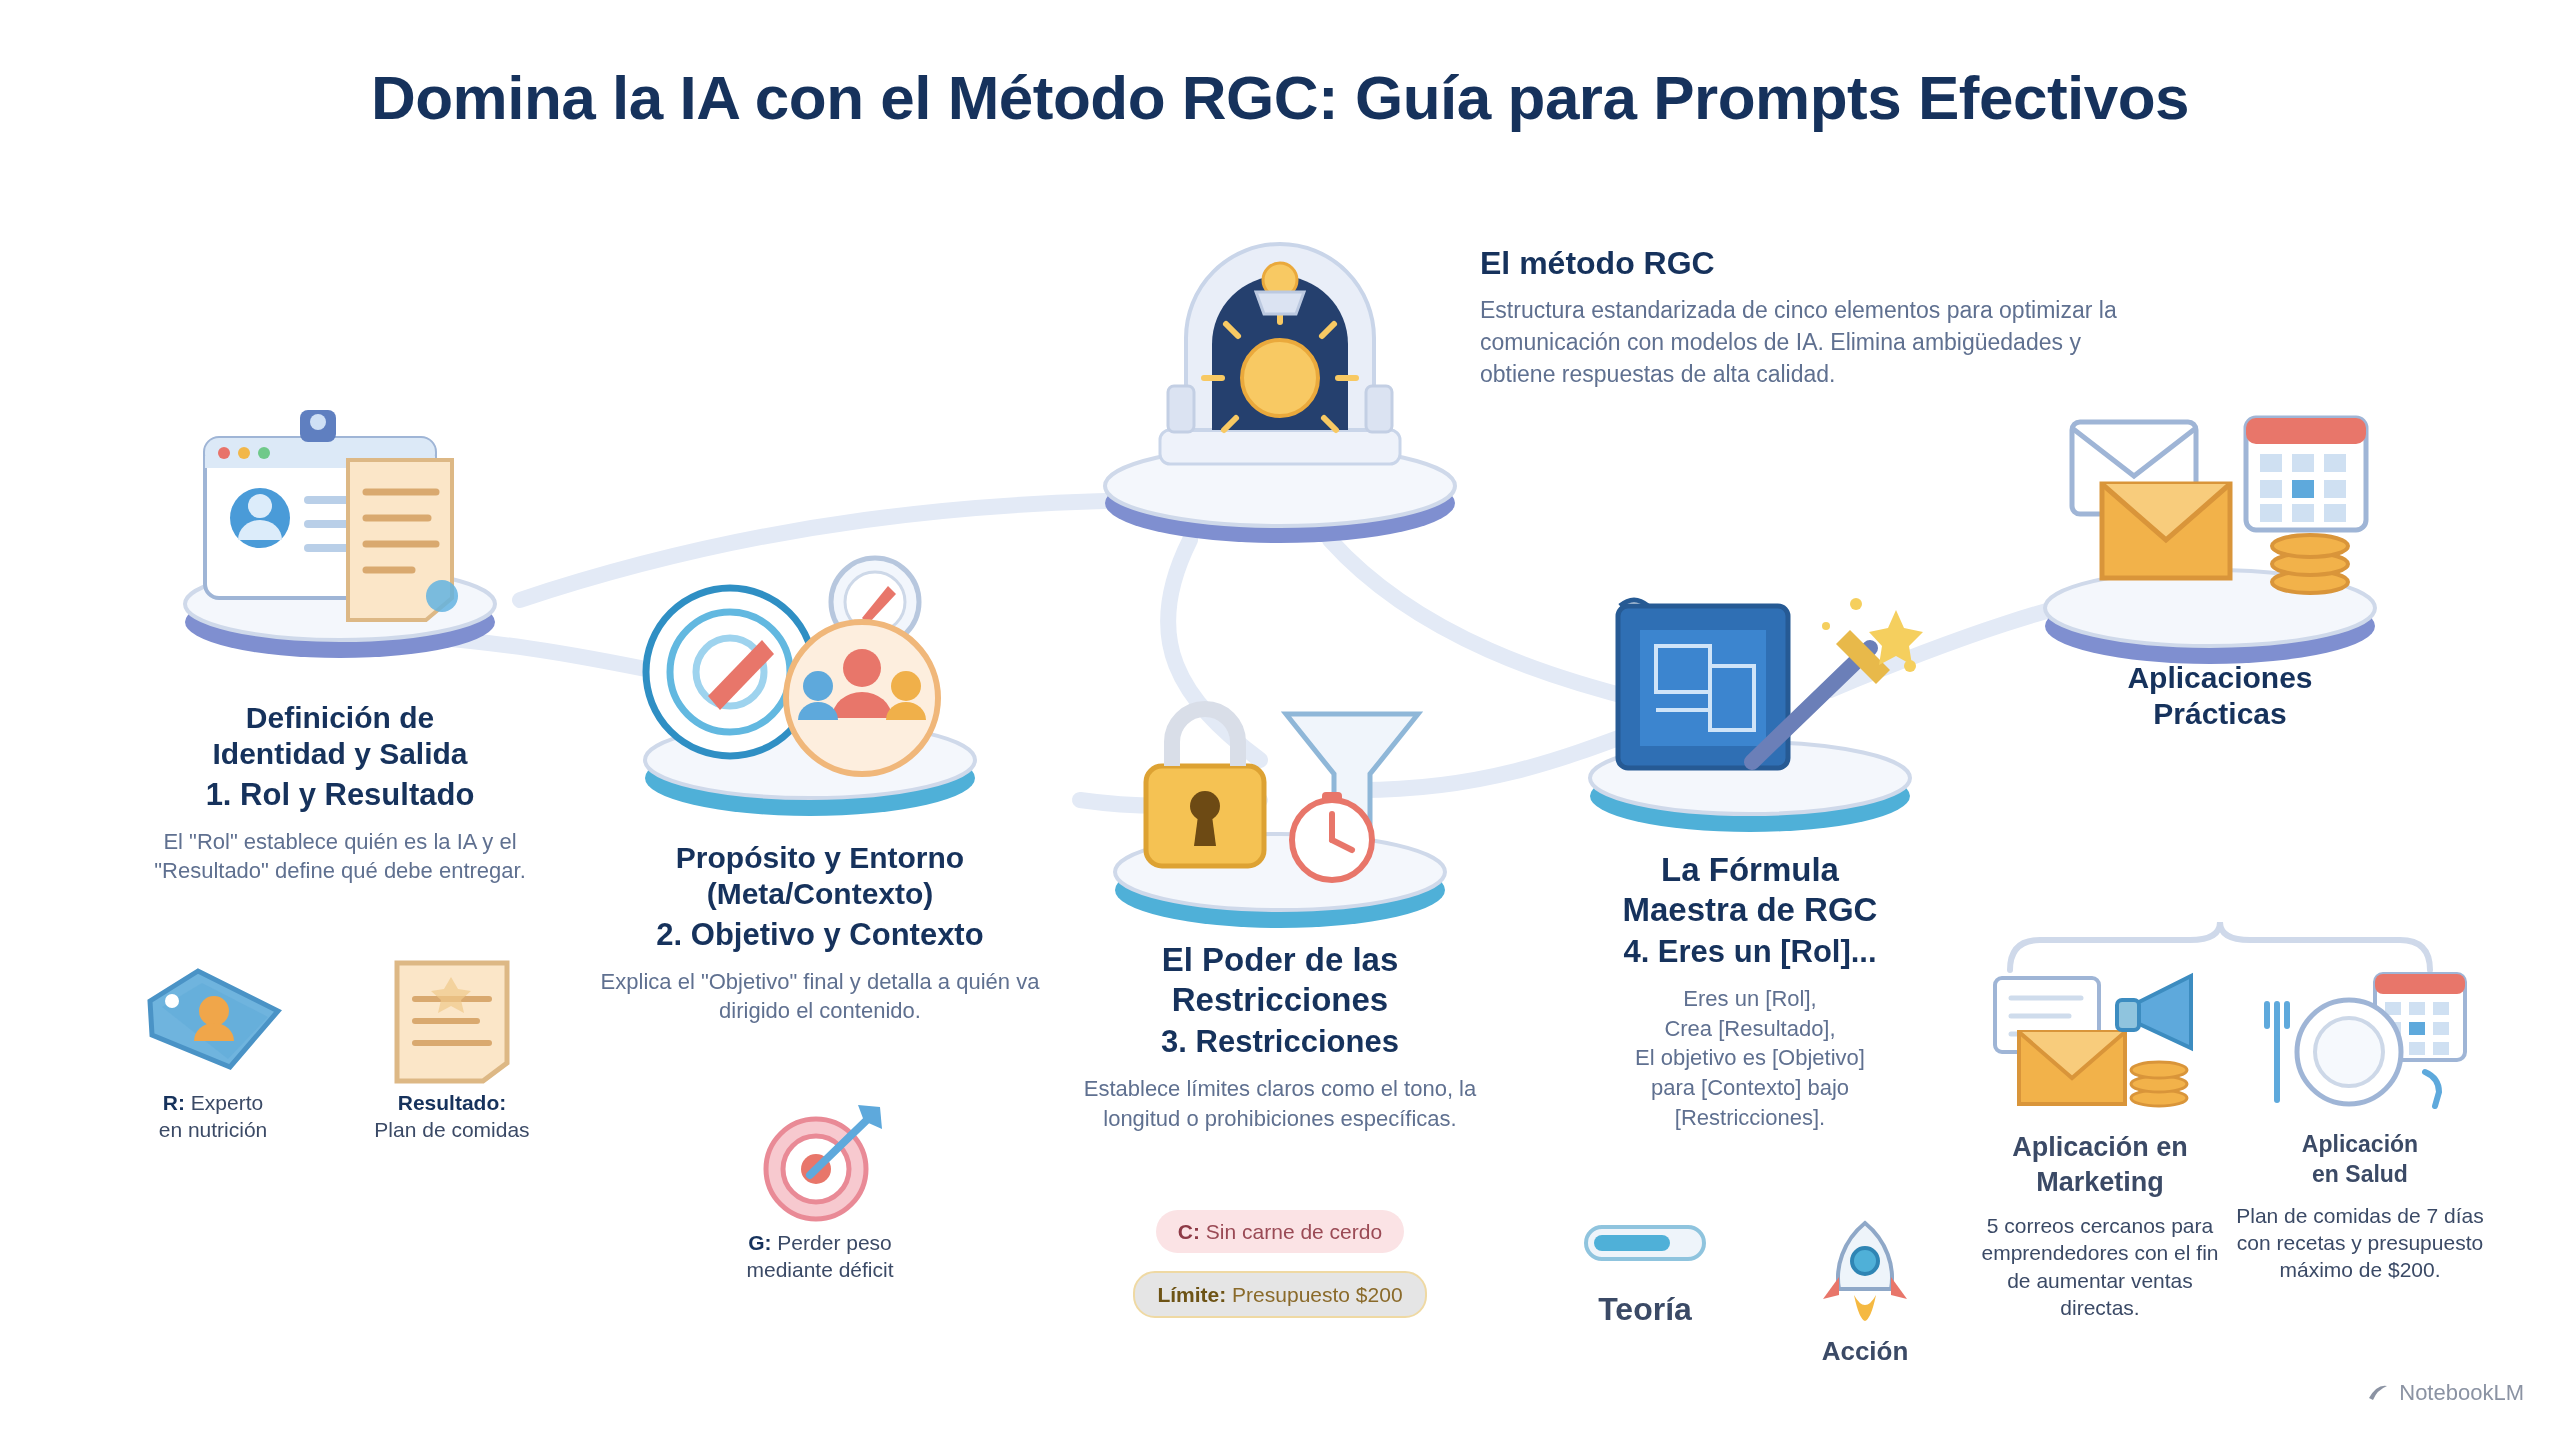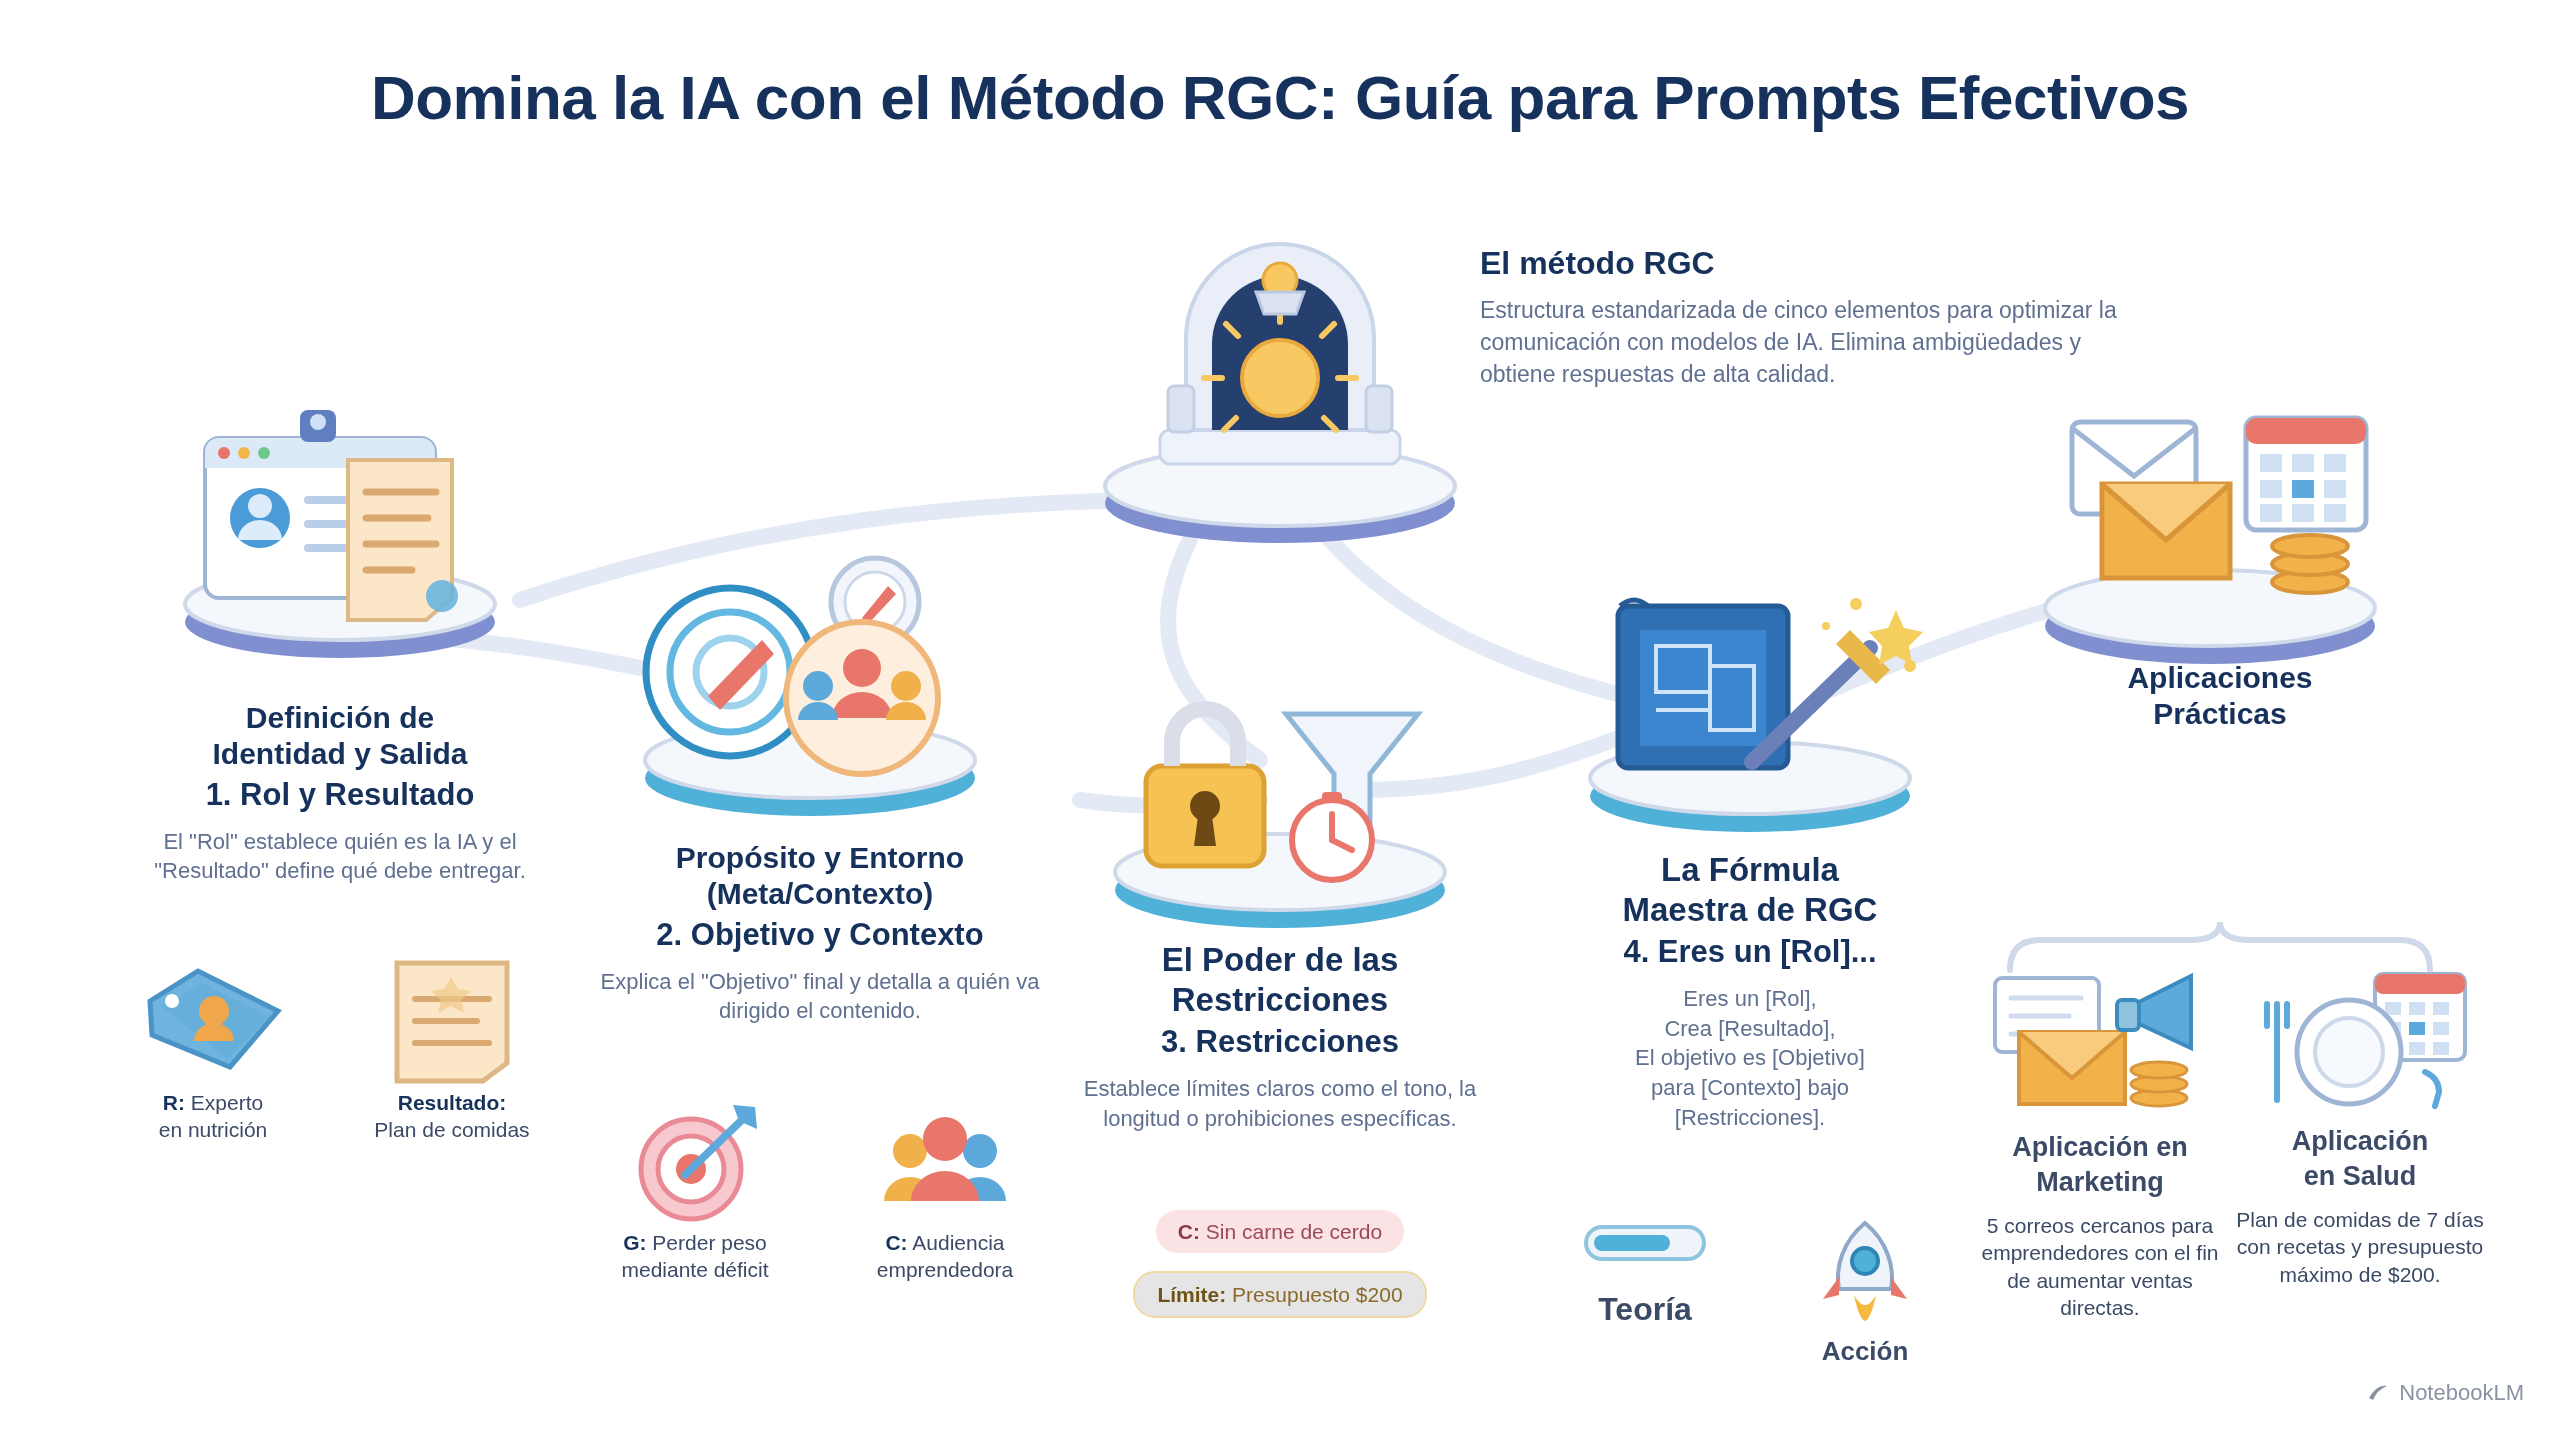--- a/index.html
+++ b/index.html
@@ -284,34 +284,20 @@
       <svg width="140" height="130" viewBox="0 0 140 130">
         <circle cx="66" cy="74" r="50" fill="#f7c9cf" stroke="#e98a96" stroke-width="5"></circle>
         <circle cx="66" cy="74" r="33" fill="#ffffff" stroke="#e98a96" stroke-width="5"></circle>
         <circle cx="66" cy="74" r="15" fill="#e8766a"></circle>
         <path d="M 60 80 L 122 20" stroke="#5ea9dc" stroke-width="8" stroke-linecap="round"></path>
         <path d="M 108 10 l 22 2 2 22 -18 -8 z" fill="#5ea9dc"></path>
       </svg>
       <div class="mini-label">
         <b>G:</b><span> Perder peso</span><br>
         <span>mediante déficit</span>
-      </div>
-    </div>
-    <div style="width:230px; text-align:center;">
-      <svg width="150" height="130" viewBox="0 0 150 130">
-        <circle cx="40" cy="56" r="17" fill="#f0b04a"></circle>
-        <path d="M 14 106 a 26 24 0 0 1 52 0 z" fill="#f0b04a"></path>
-        <circle cx="110" cy="56" r="17" fill="#5ea9dc"></circle>
-        <path d="M 84 106 a 26 24 0 0 1 52 0 z" fill="#5ea9dc"></path>
-        <circle cx="75" cy="44" r="22" fill="#e8766a"></circle>
-        <path d="M 41 106 a 34 30 0 0 1 68 0 z" fill="#e8766a"></path>
-      </svg>
-      <div class="mini-label">
-        <b>C:</b><span> Audiencia</span><br>
-        <span>emprendedora</span>
       </div>
     </div>
   </div>
 
   <div class="node" style="left:1080px; top:650px; width:400px; height:290px;">
     <svg width="400" height="290" viewBox="0 0 400 290">
       <ellipse cx="200" cy="240" rx="165" ry="38" fill="#4fb0d8"></ellipse>
       <ellipse cx="200" cy="222" rx="165" ry="38" fill="#f4f7fc" stroke="#cfd9ea" stroke-width="4"></ellipse>
       <rect x="66" y="116" width="118" height="100" rx="16" fill="#f5c253" stroke="#dda233" stroke-width="5"></rect>
       <path d="M 92 116 v -24 a 33 33 0 0 1 66 0 v 24" fill="none" stroke="#d9dee8" stroke-width="16"></path>
@@ -475,21 +461,21 @@
         <circle cx="104" cy="92" r="52" fill="#ffffff" stroke="#9fb5d6" stroke-width="5"></circle>
         <circle cx="104" cy="92" r="34" fill="#f6f9fd" stroke="#cdd8e8" stroke-width="4"></circle>
         <g stroke="#5ea9dc" stroke-width="6" stroke-linecap="round">
           <line x1="32" y1="44" x2="32" y2="78"></line>
             <line x1="22" y1="44" x2="22" y2="66"></line>
             <line x1="42" y1="44" x2="42" y2="66"></line>
           <line x1="32" y1="78" x2="32" y2="140"></line>
         </g>
         <path d="M 180 112 q 14 6 14 20 l -4 14" stroke="#5ea9dc" stroke-width="6" fill="none" stroke-linecap="round"></path>
       </svg>
-      <div class="mini-label" style="font-weight:bold; font-size:27px; white-space:pre-line; ">Aplicación
+      <div class="mini-label" style="font-weight:bold; font-size:23px; white-space:pre-line; margin-top:6px;">Aplicación
 en Salud</div>
       <div class="mini-label" style="margin-top:12px;">Plan de comidas de 7 días con recetas y presupuesto máximo de $200.</div>
     </div>
   </div>
 
   <div class="watermark">
     <svg width="26" height="26" viewBox="0 0 26 26">
       <path d="M 4 18 q 8 -14 18 -12 q -10 4 -14 14 z" fill="#8b93a3"></path>
     </svg>
     <span>NotebookLM</span>

